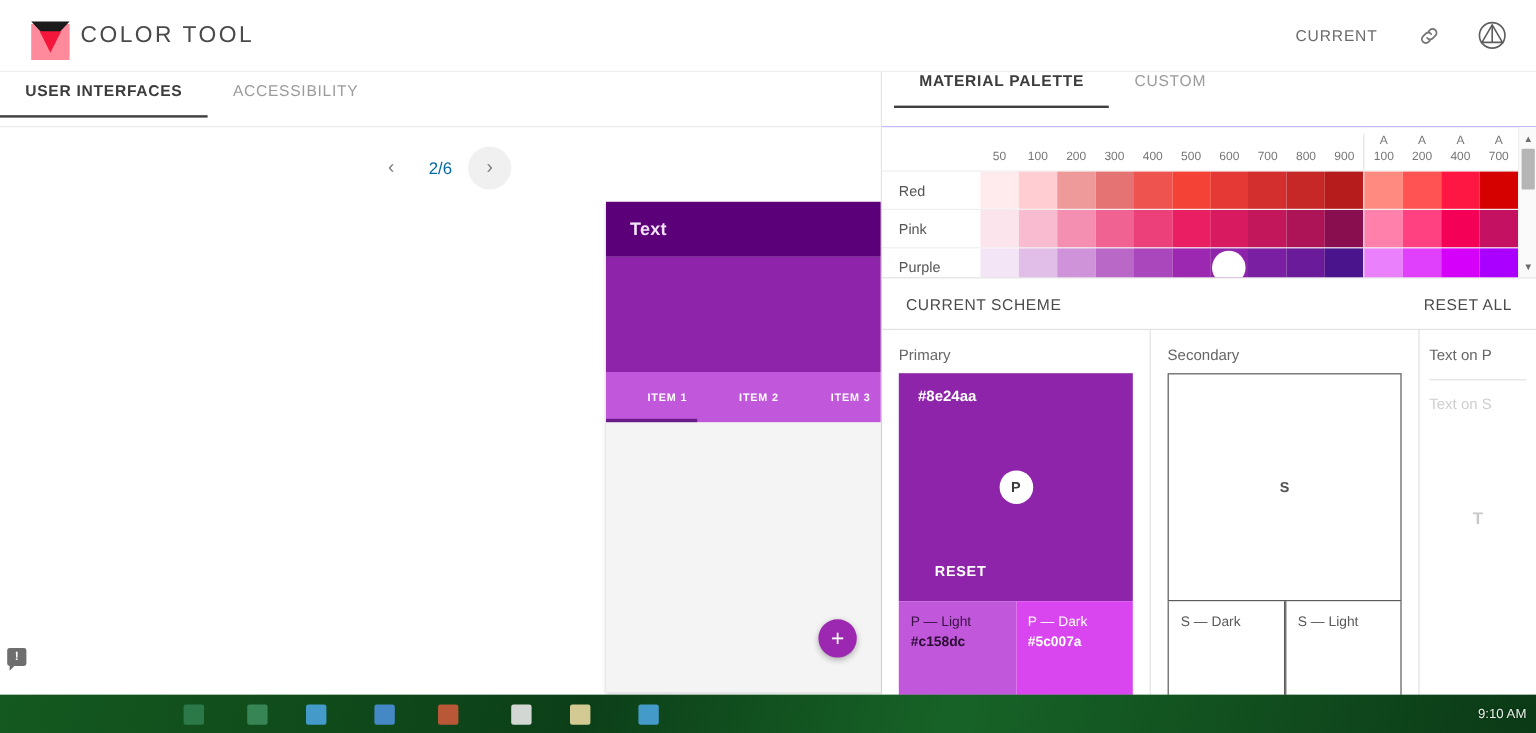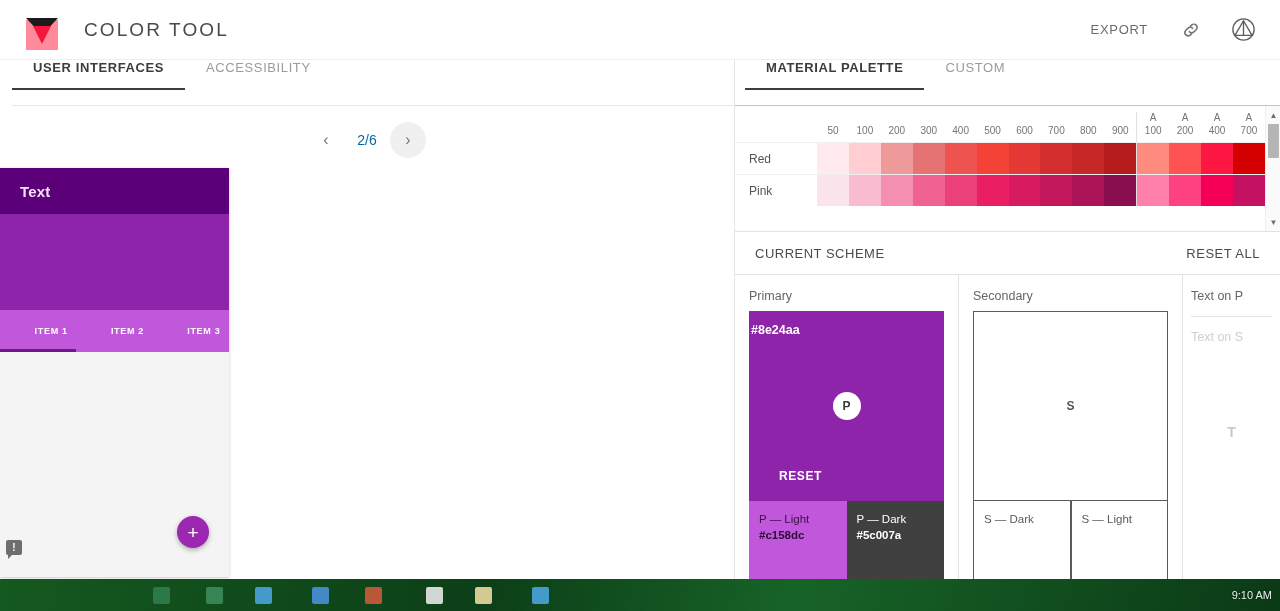--- a/index.html
+++ b/index.html
@@ -23,40 +23,40 @@
     position:absolute; left:4px; top:8px; width:0; height:0;
     border-left:16px solid transparent; border-right:16px solid transparent;
     border-top:17px solid #1b1b1b;
   }
   .tri-red {
     position:absolute; left:11px; top:16px; width:0; height:0;
     border-left:9px solid transparent; border-right:9px solid transparent;
     border-top:18px solid #f5173b;
   }
   .app-title {
-    margin-left:22px; font-size:19px; letter-spacing:2.1px;
+    margin-left:5px; font-size:19px; letter-spacing:2.1px;
     color:#4a4a4a; font-weight:400;
   }
   .topbar-right {
     margin-left:auto; display:flex; align-items:center; gap:26px; margin-right:24px;
   }
   .export-btn {
     font-size:13px; letter-spacing:.7px; color:#6b6b6b; background:none;
     border:none; cursor:pointer; font-family:inherit; padding:6px 4px;
   }
   .icon-btn { width:26px; height:26px; display:flex; align-items:center; justify-content:center; cursor:pointer; }
 
   
   .left-panel {
     position:absolute; left:0; top:60px; width:735px; height:519px;
     background:#fff; border-right:1px solid #e4e4e4;
   }
   .tabs-row {
-    position:relative; height:46px; display:flex; align-items:flex-start;
-    border-bottom:1px solid #e8e8e8;margin-left:12px;
+    position:relative; height:46px; display:flex; align-items:center;
+    border-bottom:1px solid #e8e8e8;
   }
   .tab {
     font-size:13px; letter-spacing:.6px; color:#9b9b9b; padding:0 21px 14px 21px;
     cursor:pointer; background:none; border:none; font-family:inherit;
     position:relative;
   }
   .tab.active { color:#3c3c3c; font-weight:600; }
   .tab.active::after {
     content:""; position:absolute; left:0; right:0; bottom:-1px; height:2px; background:#3f3f3f;
   }
@@ -67,21 +67,21 @@
   }
   .pager-chev {
     width:36px; height:36px; border-radius:50%; border:none; background:none;
     color:#7a7a7a; font-size:16px; cursor:pointer; display:flex;
     align-items:center; justify-content:center; font-family:inherit;
   }
   .pager-chev.hovered { background:#f0f0f0; }
   .pager-count { font-size:14px; color:#0369a1; min-width:34px; text-align:center; }
 
   
-  .phone-wrap { display:flex; justify-content:flex-start; margin-top:10px; }
+  .phone-wrap { display:flex; justify-content:flex-end; margin-top:10px; }
   .phone {
     width:229px; height:409px; background:#f4f4f4;
     box-shadow:0 1px 3px rgba(0,0,0,.22); position:relative; overflow:hidden;
   }
   .phone-status { height:46px; background:#5c007a; display:flex; align-items:center; }
   .phone-status-text {
     color:#f2e2f7; font-size:15px; font-weight:600; margin-left:20px; letter-spacing:.2px;
   }
   .phone-body { height:96px; background:#8e24aa; }
   .phone-tabs {
@@ -174,21 +174,21 @@
   .card-text { width:97px; border-right:none; padding:14px 8px 0 8px; }
   .card-label { font-size:12.5px; color:#666; margin-bottom:8px; }
   .card-label.muted { color:#cfcfcf; }
 
   .swatch-main {
     height:190px; position:relative; cursor:pointer;
   }
   .swatch-main.filled { background:#8e24aa; }
   .swatch-main.outline { background:#fff; border:1px solid #5b5b5b; }
   .swatch-hex {
-    position:absolute; left:2px; top:12px; color:#fff;
+    position:absolute; left:16px; top:12px; color:#fff;
     font-size:12.5px; font-weight:bold;
   }
   .swatch-badge {
     position:absolute; left:50%; top:50%; transform:translate(-50%,-50%);
     width:28px; height:28px; border-radius:50%; background:#fff;
     display:flex; align-items:center; justify-content:center;
     font-size:12px; font-weight:bold; color:#3b3b3b;
   }
   .swatch-badge.ghost { background:transparent; color:#555; }
   .swatch-reset {
@@ -245,21 +245,21 @@
 <div class="app">
 
   <div class="topbar">
     <div class="logo-wrap">
       <div class="logo-sq"></div>
       <div class="tri-black"></div>
       <div class="tri-red"></div>
     </div>
     <div class="app-title">COLOR  TOOL</div>
     <div class="topbar-right">
-      <button class="export-btn">EXPORT</button>
+      <button class="export-btn">CURRENT</button>
       <div class="icon-btn">
         <svg width="22" height="22" viewBox="0 0 24 24" fill="none" stroke="#757575" stroke-width="1.7" stroke-linecap="round">
           <path d="M10.2 13.8a3.4 3.4 0 0 0 5 .3l2.4-2.4a3.5 3.5 0 0 0-5-5l-1.3 1.3"></path>
           <path d="M13.8 10.2a3.4 3.4 0 0 0-5-.3l-2.4 2.4a3.5 3.5 0 0 0 5 5l1.3-1.3"></path>
         </svg>
       </div>
       <div class="icon-btn">
         <svg width="25" height="25" viewBox="0 0 24 24" fill="none" stroke="#5e5e5e" stroke-width="1.3">
           <circle cx="12" cy="12" r="10.2"></circle>
           <path d="M12 3.6 L20.2 17.6 L3.8 17.6 Z"></path>
@@ -371,20 +371,37 @@
               <div class="swatch" style="background: rgb(233, 30, 99);"></div>
               <div class="swatch" style="background: rgb(216, 27, 96);"></div>
               <div class="swatch" style="background: rgb(194, 24, 91);"></div>
               <div class="swatch" style="background: rgb(173, 20, 87);"></div>
               <div class="swatch" style="background: rgb(136, 14, 79);"></div>
               <div class="swatch grid-accent-sep" style="background: rgb(255, 128, 171);"></div>
               <div class="swatch" style="background: rgb(255, 64, 129);"></div>
               <div class="swatch" style="background: rgb(245, 0, 87);"></div>
               <div class="swatch" style="background: rgb(197, 17, 98);"></div>
             </div>
+            <div class="grid-row">
+              <div class="grid-row-label">Purple</div>
+              <div class="swatch" style="background: rgb(243, 229, 245);"></div>
+              <div class="swatch" style="background: rgb(225, 190, 231);"></div>
+              <div class="swatch" style="background: rgb(206, 147, 216);"></div>
+              <div class="swatch" style="background: rgb(186, 104, 200);"></div>
+              <div class="swatch" style="background: rgb(171, 71, 188);"></div>
+              <div class="swatch" style="background: rgb(156, 39, 176);"></div>
+              <div class="swatch selected" style="background: rgb(142, 36, 170);"></div>
+              <div class="swatch" style="background: rgb(123, 31, 162);"></div>
+              <div class="swatch" style="background: rgb(106, 27, 154);"></div>
+              <div class="swatch" style="background: rgb(74, 20, 140);"></div>
+              <div class="swatch grid-accent-sep" style="background: rgb(234, 128, 252);"></div>
+              <div class="swatch" style="background: rgb(224, 64, 251);"></div>
+              <div class="swatch" style="background: rgb(213, 0, 249);"></div>
+              <div class="swatch" style="background: rgb(170, 0, 255);"></div>
+            </div>
           </div>
       </div>
       <div class="scrollbar">
         <div class="sb-arrow up">▲</div>
         <div class="sb-thumb"></div>
         <div class="sb-arrow down">▼</div>
       </div>
     </div>
 
     <div class="scheme-header">
@@ -399,21 +416,21 @@
         <div class="swatch-main filled">
           <span class="swatch-hex">#8e24aa</span>
           <span class="swatch-badge">P</span>
           <button class="swatch-reset">RESET</button>
         </div>
         <div class="sub-row">
           <div class="sub-swatch" style="background:#c158dc">
             <span class="sub-name on-light">P — Light</span>
             <span class="sub-hex on-light">#c158dc</span>
           </div>
-          <div class="sub-swatch" style="background:#404040">
+          <div class="sub-swatch" style="background:#d946ef">
             <span class="sub-name on-dark">P — Dark</span>
             <span class="sub-hex on-dark">#5c007a</span>
           </div>
         </div>
       </div>
 
       <div class="scheme-card card-secondary">
         <div class="card-label">Secondary</div>
         <div class="swatch-main outline">
           <span class="swatch-badge ghost">S</span>

